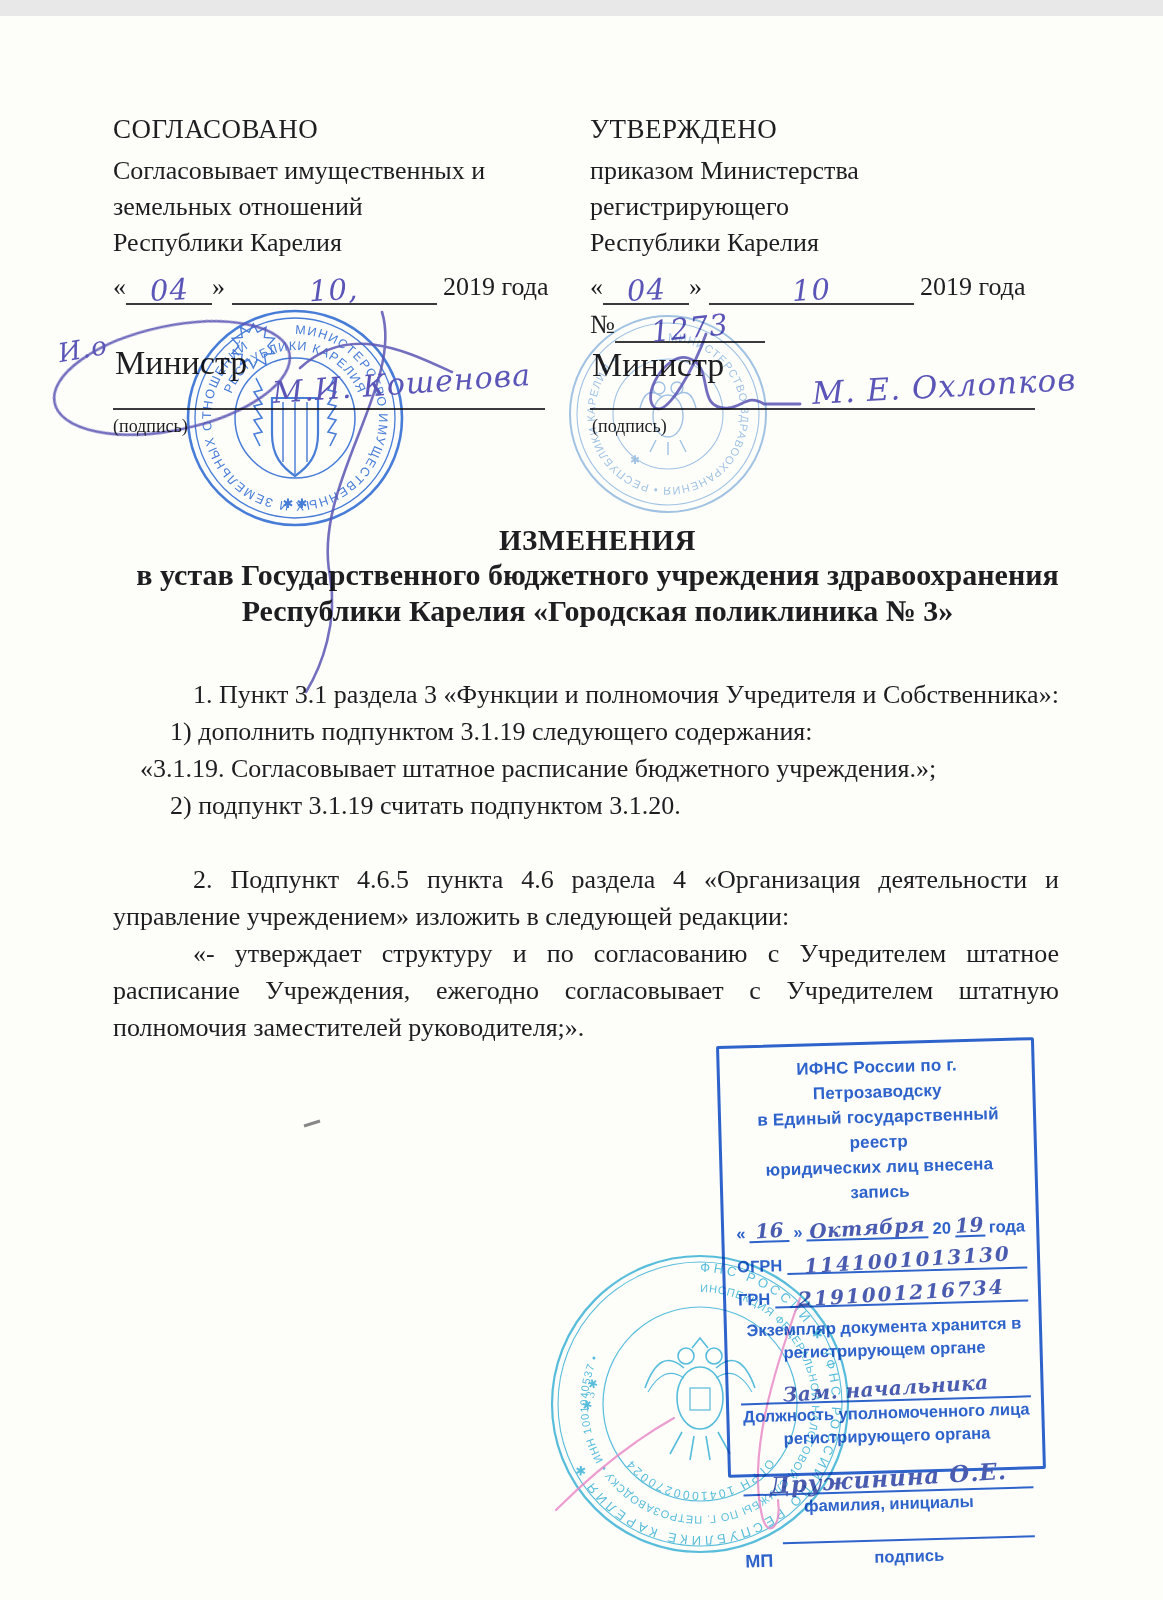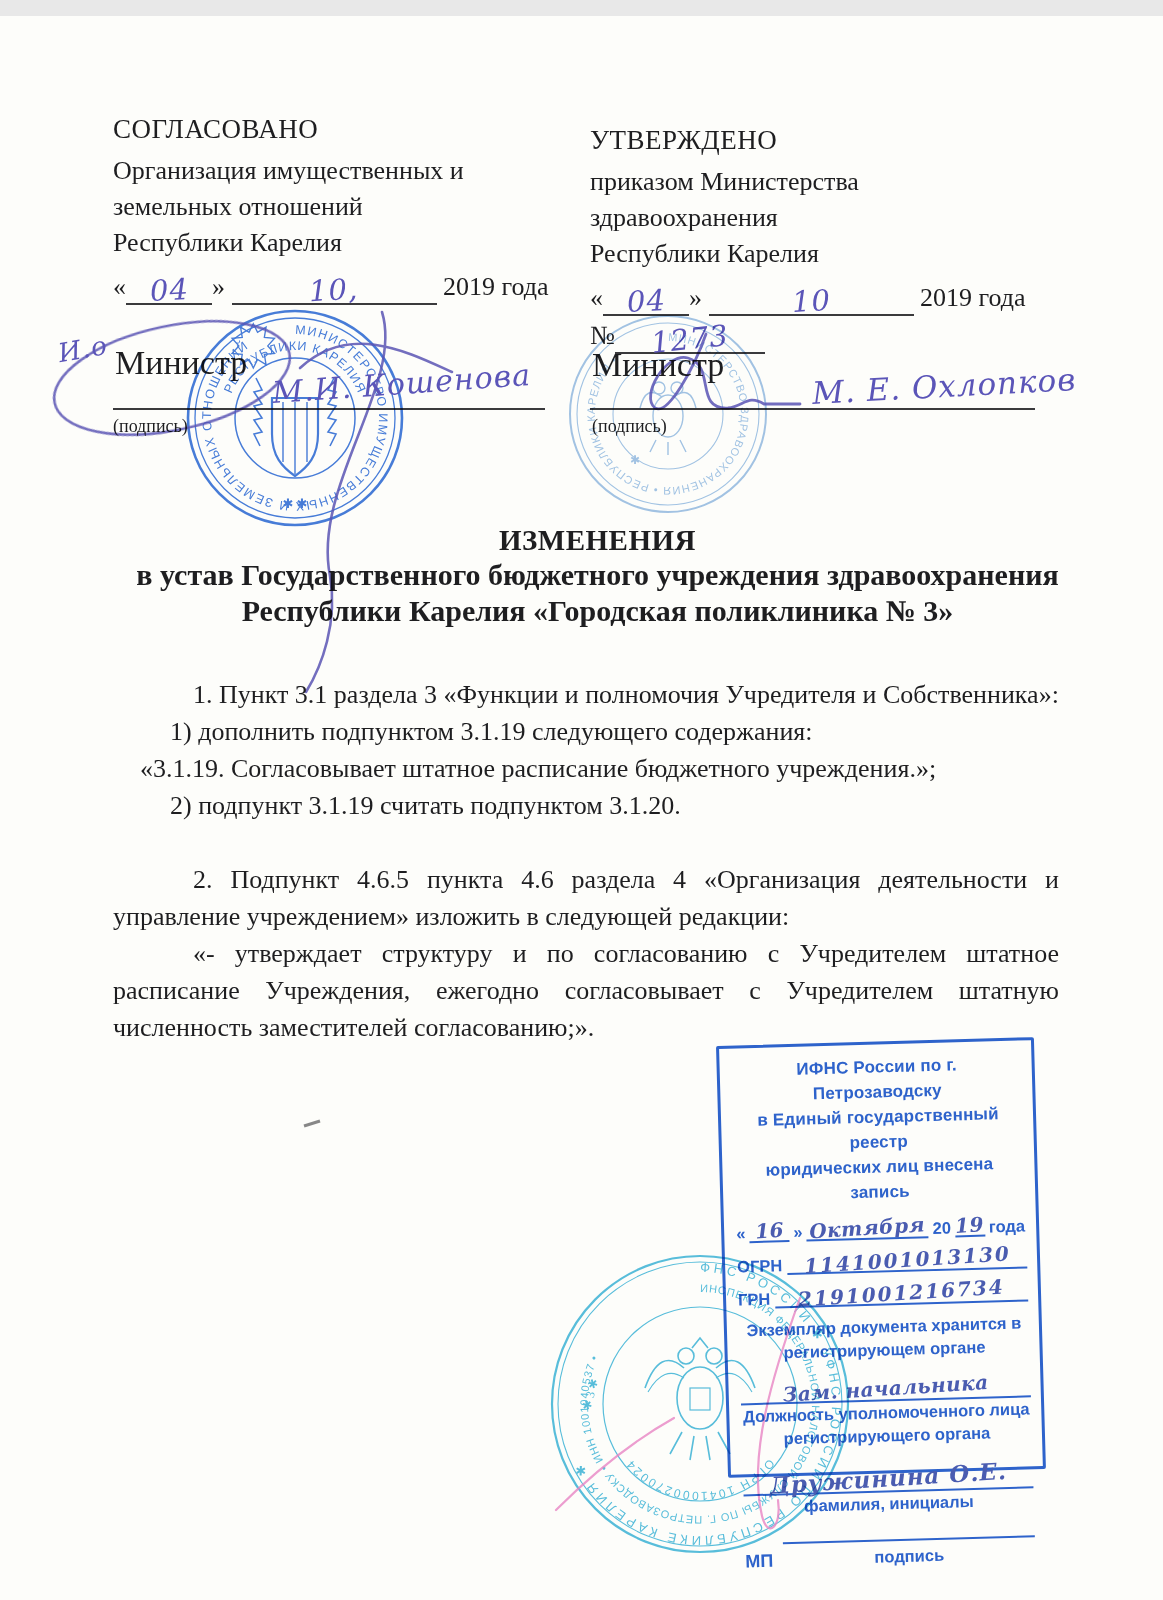--- a/index.html
+++ b/index.html
@@ -59,34 +59,34 @@
   .overlay{left:0;top:0;pointer-events:none;mix-blend-mode:multiply;}
   .hw-layer{left:0;top:0;width:100%;height:100%;pointer-events:none;}
 </style>
 </head>
 <body>
 
 <div class="page">
 
   <div class="abs hdr-block" style="left:113px;top:95px;">
     <div class="caps">СОГЛАСОВАНО</div>
-    <div>Организация имущественных и</div>
+    <div>Согласовывает имущественных и</div>
     <div>земельных отношений</div>
     <div>Республики Карелия</div>
     <div class="dateline">
       <span>«</span><span class="u w86"><span class="hw">04</span></span><span>»</span>
       <span class="u w205"><span class="hw">10,</span></span>
       <span>2019 года</span>
     </div>
   </div>
 
-  <div class="abs hdr-block" style="left:590px;top:106px;">
+  <div class="abs hdr-block" style="left:590px;top:95px;">
     <div class="caps">УТВЕРЖДЕНО</div>
     <div>приказом Министерства</div>
-    <div>здравоохранения</div>
+    <div>регистрирующего</div>
     <div>Республики Карелия</div>
     <div class="dateline">
       <span>«</span><span class="u w86"><span class="hw">04</span></span><span>»</span>
       <span class="u w205"><span class="hw">10</span></span>
       <span>2019 года</span>
     </div>
     <div class="dateline" style="margin-top:2px;">
       <span>№</span><span class="u w150"><span class="hw" style="transform:rotate(-6deg);">1273</span></span>
     </div>
   </div>
@@ -104,21 +104,21 @@
     <div class="title-l">в устав Государственного бюджетного учреждения здравоохранения</div>
     <div class="title-l">Республики Карелия «Городская поликлиника № 3»</div>
   </div>
 
   <div class="abs body-wrap">
     <div class="p-item1">1. Пункт 3.1 раздела 3 «Функции и полномочия Учредителя и Собственника»:</div>
     <div class="p-sub1">1) дополнить подпунктом 3.1.19 следующего содержания:</div>
     <div class="p-quote">«3.1.19. Согласовывает штатное расписание бюджетного учреждения.»;</div>
     <div class="p-sub2">2) подпункт 3.1.19 считать подпунктом 3.1.20.</div>
     <div class="p-ind">2. Подпункт 4.6.5 пункта 4.6 раздела 4 «Организация деятельности и управление учреждением» изложить в следующей редакции:</div>
-    <div class="p-ind">«- утверждает структуру и по согласованию с Учредителем штатное расписание Учреждения, ежегодно согласовывает с Учредителем штатную численность заместителей согласованию;».</div>
+    <div class="p-ind">«- утверждает структуру и по согласованию с Учредителем штатное расписание Учреждения, ежегодно согласовывает с Учредителем штатную полномочия заместителей руководителя;».</div>
   </div>
 
   <div class="abs regbox">
     <div class="c">ИФНС России по г. Петрозаводску</div>
     <div class="c">в Единый государственный реестр</div>
     <div class="c">юридических лиц внесена запись</div>
 
     <div class="reg-row" style="margin-top:14px;gap:4px;">
       <span>«</span>
         <span class="rl" style="width:40px;"><span class="hw hw-blue reg-hw">16</span></span>

